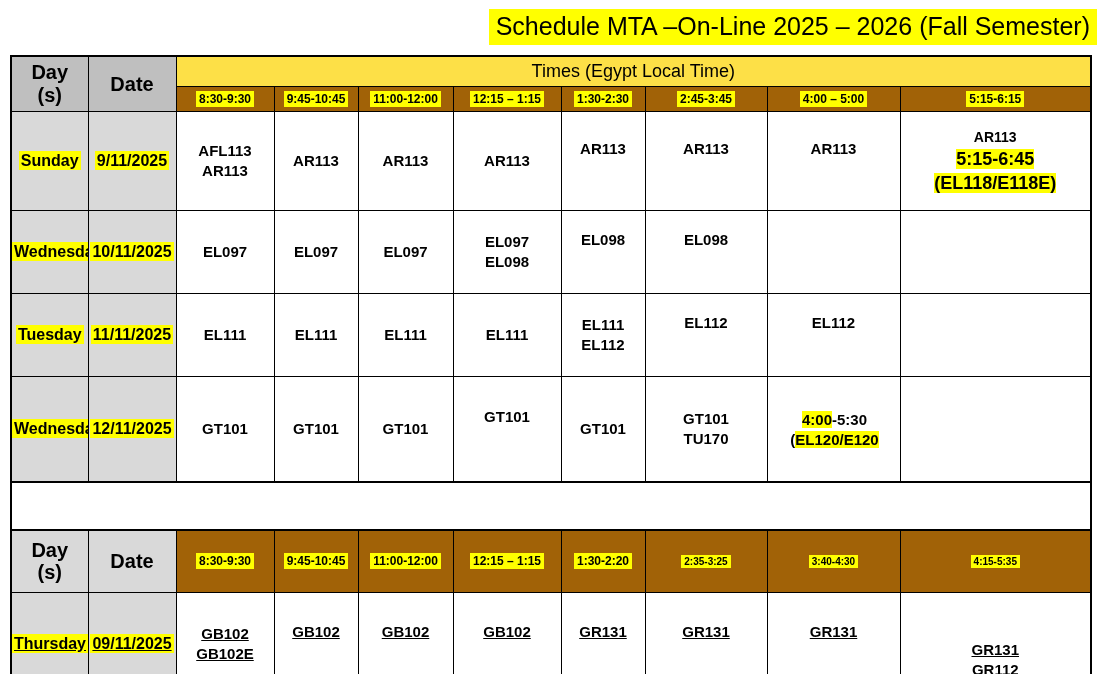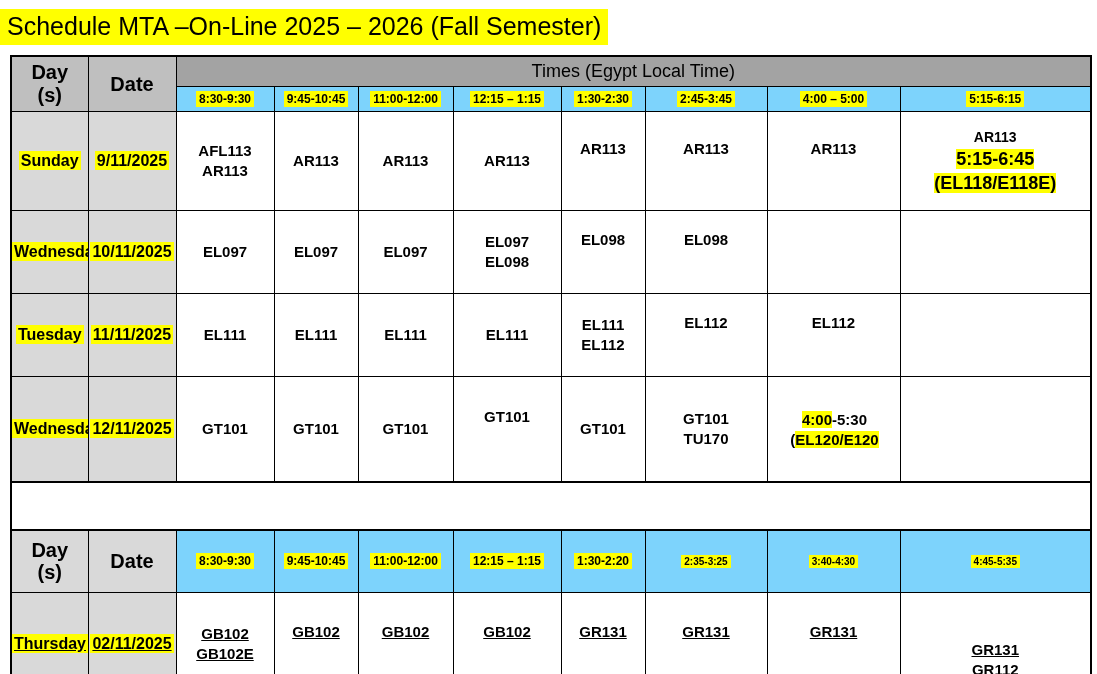--- a/index.html
+++ b/index.html
@@ -1,35 +1,35 @@
 <!DOCTYPE html>
 <html><head>
 <meta charset="utf-8">
 <style>
   html,body { margin:0; padding:0; background:#ffffff; }
   body {
     width:1097px; height:674px; overflow:hidden;
     font-family:"Liberation Sans", sans-serif; color:#000;
   }
-  .title-wrap { text-align:left; margin:9px 0 10px 0; }
+  .title-wrap { text-align:right; margin:9px 0 10px 0; }
   .title-hl {
     display:inline-block; background:#ffff00; color:#000;
     font-size:25px; font-weight:400; padding:3px 7px 4px 7px; letter-spacing:0;
   }
   table.sched {
     border-collapse:collapse; table-layout:fixed;
     width:1080px; margin-left:10px;
     border:2px solid #000;
   }
   .sched th, .sched td { border:1px solid #000; padding:0; overflow:hidden; text-align:center; vertical-align:middle; }
   
   .day-hd { background:#bfbfbf; font-size:20px; font-weight:bold; line-height:1.12; }
-  .times-hd { background:#a3a3a3; font-size:18px; font-weight:400; }
-  
-  .slot { background:#7dd3fc; font-size:12px; font-weight:bold; }
+  .times-hd { background:#fde047; font-size:18px; font-weight:400; }
+  
+  .slot { background:#a16207; font-size:12px; font-weight:bold; }
   .slot.large { font-size:10px; }
   .slot .hl { padding:1px 3px; }
   
   .day-hd2 { background:#d9d9d9; font-size:20px; font-weight:bold; line-height:1.12; }
   
   .day-cell, .date-cell { background:#d9d9d9; font-size:16px; font-weight:bold; }
   .day-cell .hl, .date-cell .hl { padding:1px 2px; }
   
   .course { background:#ffffff; font-size:15px; font-weight:bold; }
   .course .inner { line-height:1.32; }
@@ -272,25 +272,25 @@
           <div>(s)</div>
         </th>
         <th class="day-hd2">Date</th>
         <th class="slot"><span class="hl">8:30-9:30</span></th>
         <th class="slot"><span class="hl">9:45-10:45</span></th>
         <th class="slot"><span class="hl">11:00-12:00</span></th>
         <th class="slot"><span class="hl">12:15 – 1:15</span></th>
         <th class="slot"><span class="hl">1:30-2:20</span></th>
         <th class="slot large"><span class="hl">2:35-3:25</span></th>
         <th class="slot large"><span class="hl">3:40-4:30</span></th>
-        <th class="slot large"><span class="hl">4:45-5:35</span></th>
+        <th class="slot large"><span class="hl">4:15-5:35</span></th>
       </tr>
       <tr class="day-row" style="height: 104px; text-decoration: underline;">
         <td class="day-cell"><span class="hl">Thursday</span></td>
-        <td class="date-cell"><span class="hl">02/11/2025</span></td>
+        <td class="date-cell"><span class="hl">09/11/2025</span></td>
         <td class="course">
           <div class="inner">
             <div class="line"><span>GB102</span></div>
             <div class="line"><span>GB102E</span></div>
           </div>
         </td>
         <td class="course valign-high">
           <div class="inner">
             <div class="line"><span>GB102</span></div>
           </div>

